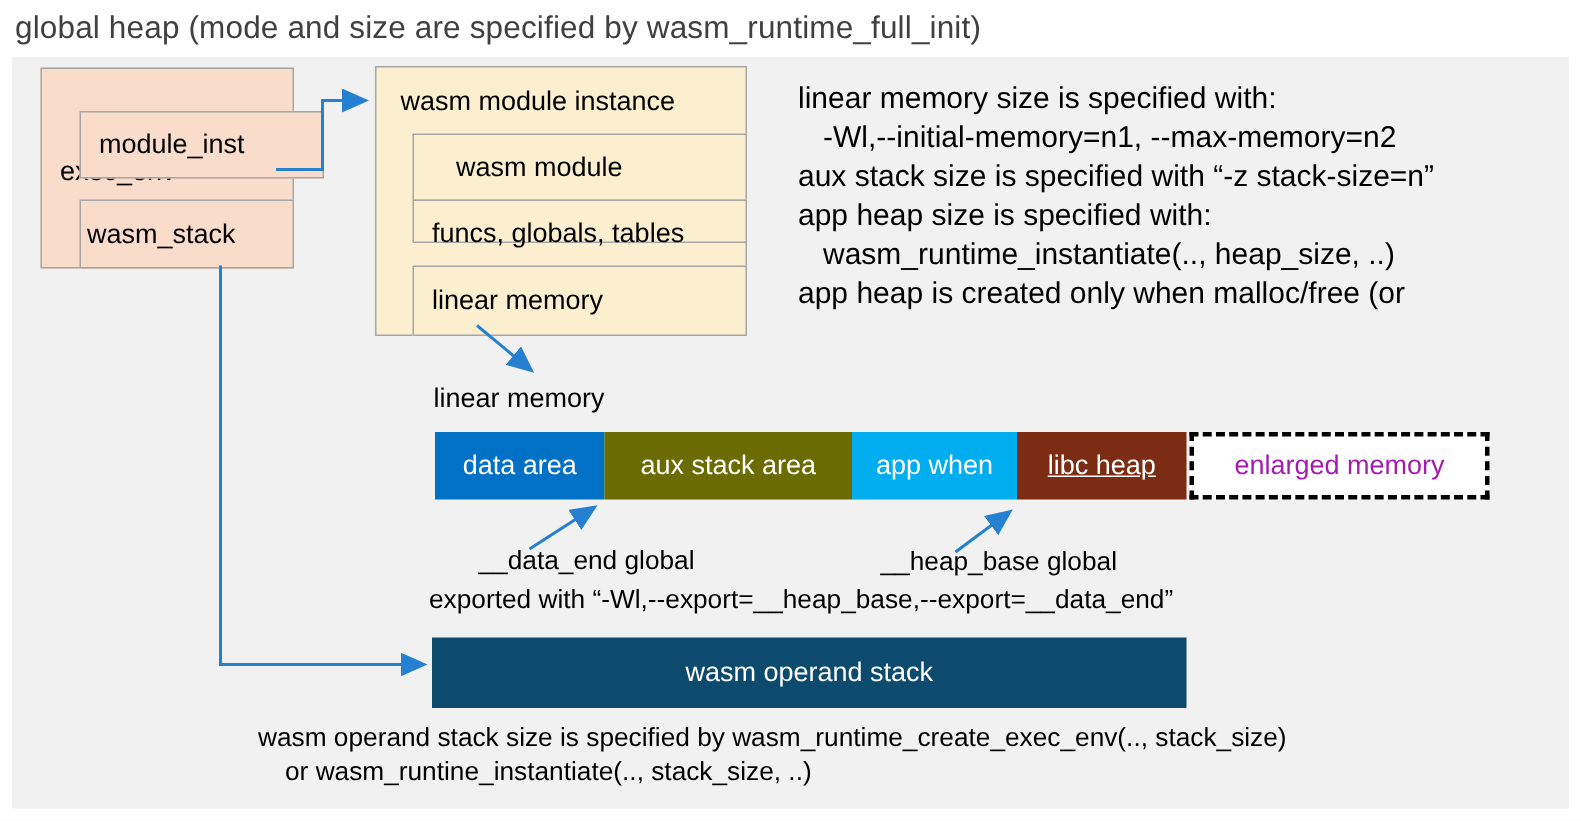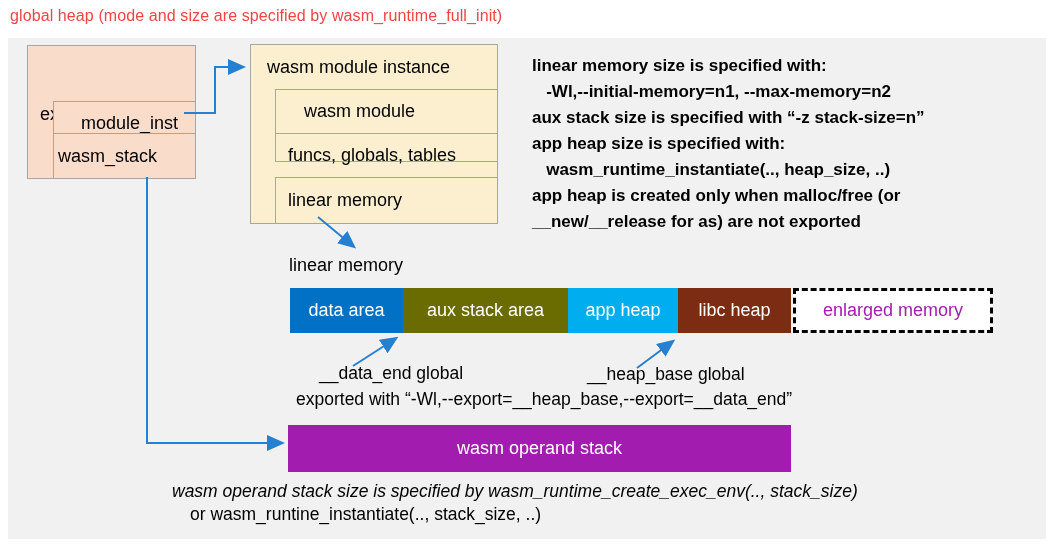--- a/index.html
+++ b/index.html
@@ -3,63 +3,63 @@
 <meta charset="utf-8">
 <style>
   * { margin: 0; padding: 0; box-sizing: border-box; }
   body { font-family: "Liberation Sans", sans-serif; background: #ffffff; }
   .stage {
     position: relative; width: 1054px; height: 547px;
     background: #ffffff; overflow: hidden; color: #000;
   }
   .title {
     position: absolute; left: 10px; top: 7px;
-    font-size: 16px; color: #ef4444; letter-spacing: 0.1px;
+    font-size: 21px; color: #404040; letter-spacing: 0.1px;
   }
   .panel {
     position: absolute; left: 8px; top: 38px; width: 1038px; height: 501px;
     background: #f1f1f1;
   }
   
   .box { position: absolute; border: 1px solid #a6a6a6; font-size: 18px; }
   .salmon { background: #fadccb; }
   .yellow { background: #fbefcf; }
   .box .hdr { display: block; padding-left: 12px; }
   .exec-outer  { left: 27px;  top: 45px; width: 169px; height: 134px; }
   .exec-outer .hdr { line-height: 44px; margin-top: 46px; }
-  .exec-sub1   { left: 53px;  top: 101px;  width: 143px; height: 45px; line-height: 43px; padding-left: 27px; }
+  .exec-sub1   { left: 53px;  top: 74px;  width: 163px; height: 45px; line-height: 43px; padding-left: 12px; }
   .exec-sub2   { left: 53px;  top: 133px; width: 143px; height: 46px; line-height: 44px; padding-left: 4px; }
   
   .mi-outer { left: 250px; top: 44px; width: 248px; height: 180px; }
   .mi-outer .hdr { line-height: 45px; padding-left: 16px; }
   .mi-sub1 { left: 275px; top: 89px;  width: 223px; height: 45px; line-height: 43px; padding-left: 28px; }
   .mi-sub2 { left: 275px; top: 133px; width: 223px; height: 29px; line-height: 43px; padding-left: 12px; }
   .mi-sub3 { left: 275px; top: 177px; width: 223px; height: 47px; line-height: 45px; padding-left: 12px; }
   
-  .notes-right { position: absolute; left: 532px; top: 53px; font-size: 17px; font-weight: bold; }
+  .notes-right { position: absolute; left: 532px; top: 53px; font-size: 20px; }
   .notes-right div { white-space: pre; line-height: 26px; }
   
   .lm-label { position: absolute; left: 289px; top: 255px; font-size: 18px; }
   .seg { position: absolute; top: 288px; height: 45px; color: #fff;
          font-size: 18px; display: flex; align-items: center; justify-content: center; }
   .seg-data { left: 290px; width: 113px; background: #0071c5; }
   .seg-aux  { left: 403px; width: 165px; background: #6a6b00; }
   .seg-app  { left: 568px; width: 110px; background: #00aeef; }
-  .seg-libc { left: 678px; width: 113px; background: #7b2c12; }
+  .seg-libc { left: 678px; width: 113px; background: #7b2c12; text-decoration: underline; }
   .seg-enl  { left: 793px; width: 200px; background: #ffffff; color: #a21caf;
               border: 3px dashed #000; }
   
   .ann-dataend  { position: absolute; left: 319px; top: 363px; font-size: 17.5px; }
   .ann-heapbase { position: absolute; left: 587px; top: 364px; font-size: 17.5px; }
-  .ann-exported { position: absolute; left: 296px; top: 389px; font-size: 17.5px; }
+  .ann-exported { position: absolute; left: 286px; top: 389px; font-size: 17.5px; }
   
   .op-bar { position: absolute; left: 288px; top: 425px; width: 503px; height: 47px;
-            background: #a21caf; color: #fff; font-size: 18px;
+            background: #0c4a6e; color: #fff; font-size: 18px;
             display: flex; align-items: center; justify-content: center; }
-  .op-note1 { position: absolute; left: 172px; top: 481px; font-size: 17.5px; font-style: italic; }
+  .op-note1 { position: absolute; left: 172px; top: 481px; font-size: 17.5px; }
   .op-note2 { position: absolute; left: 190px; top: 504px; font-size: 17.5px; }
   
   .arrows { position: absolute; left: 0; top: 0; width: 1054px; height: 547px;
             pointer-events: none; }
   .arrows polyline, .arrows line { fill: none; stroke: #2680d2; stroke-width: 2; }
 </style>
 </head>
 <body>
 
 <div class="stage">
@@ -81,27 +81,26 @@
   <div class="box yellow mi-sub2">funcs, globals, tables</div>
   <div class="box yellow mi-sub3">linear memory</div>
 
   <div class="notes-right">
     <div>linear memory size is specified with:</div>
     <div>   -Wl,--initial-memory=n1, --max-memory=n2</div>
     <div>aux stack size is specified with “-z stack-size=n”</div>
     <div>app heap size is specified with:</div>
     <div>   wasm_runtime_instantiate(.., heap_size, ..)</div>
     <div>app heap is created only when malloc/free (or</div>
-    <div>__new/__release for as) are not exported</div>
   </div>
 
   <div class="lm-label">linear memory</div>
   <div class="seg seg-data">data area</div>
   <div class="seg seg-aux">aux stack area</div>
-  <div class="seg seg-app">app heap</div>
+  <div class="seg seg-app">app when</div>
   <div class="seg seg-libc">libc heap</div>
   <div class="seg seg-enl">enlarged memory</div>
 
   <div class="ann-dataend">__data_end global</div>
   <div class="ann-heapbase">__heap_base global</div>
   <div class="ann-exported">exported with “-Wl,--export=__heap_base,--export=__data_end”</div>
 
   <div class="op-bar">wasm operand stack</div>
   <div class="op-note1">wasm operand stack size is specified by wasm_runtime_create_exec_env(.., stack_size)</div>
   <div class="op-note2">or wasm_runtine_instantiate(.., stack_size, ..)</div>

